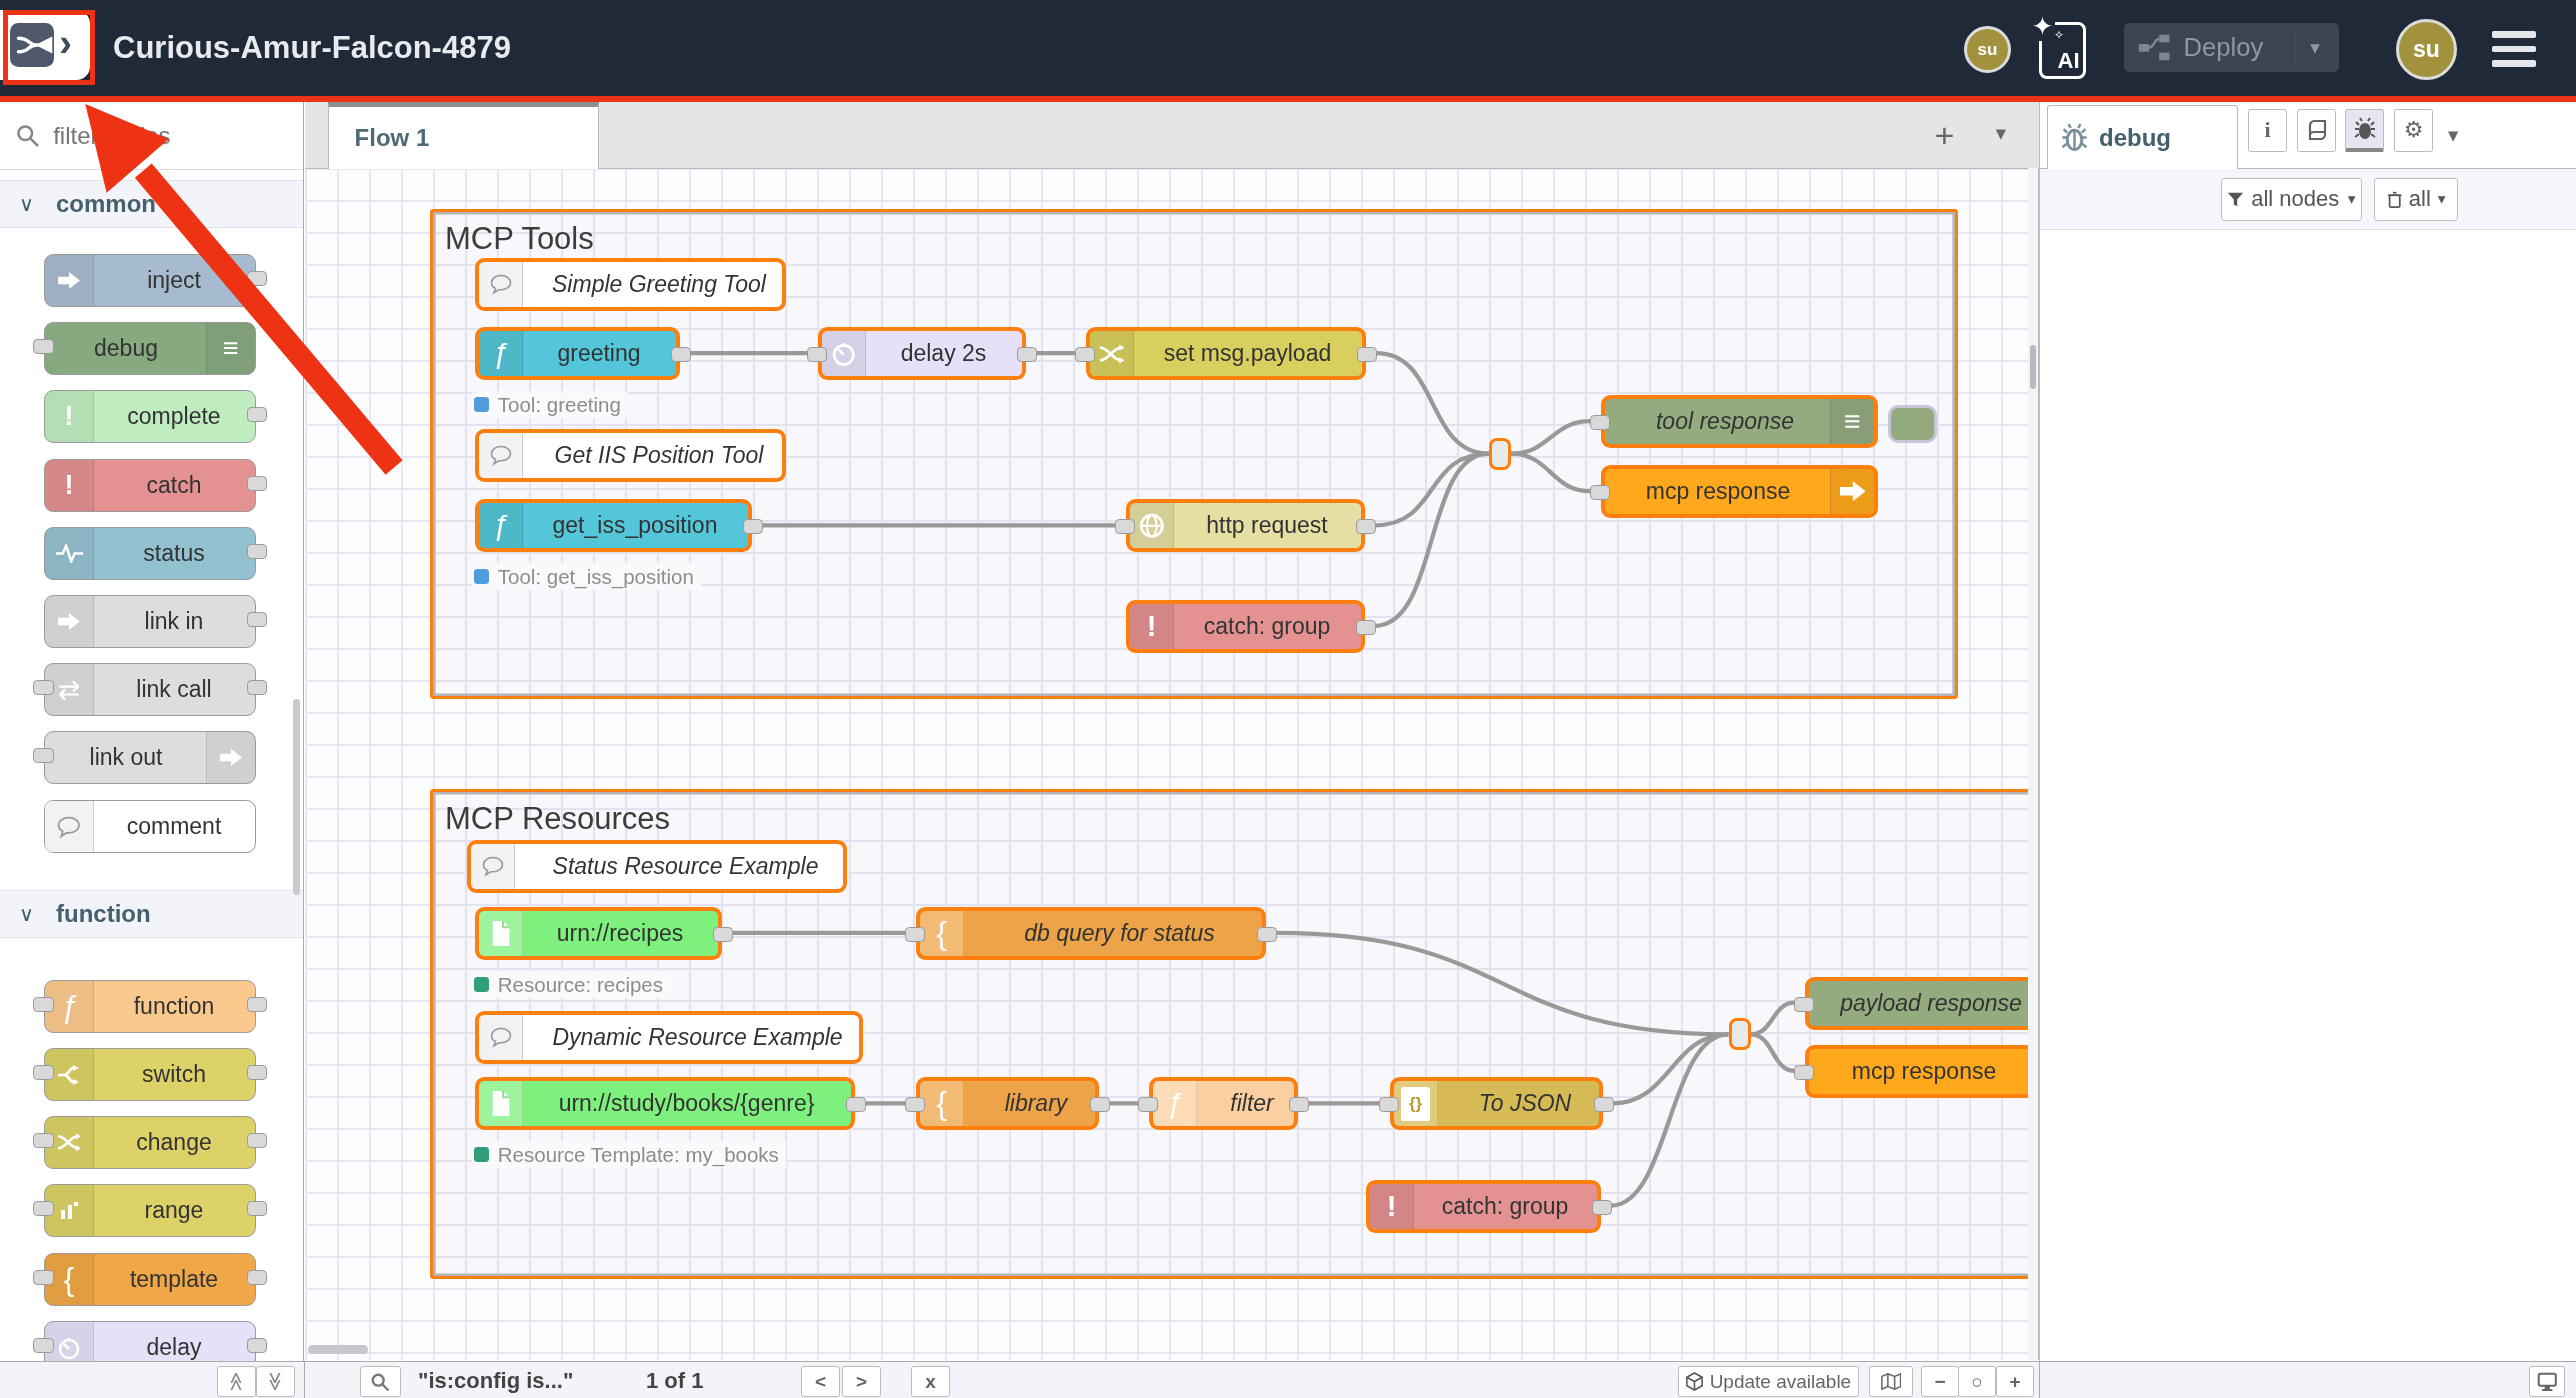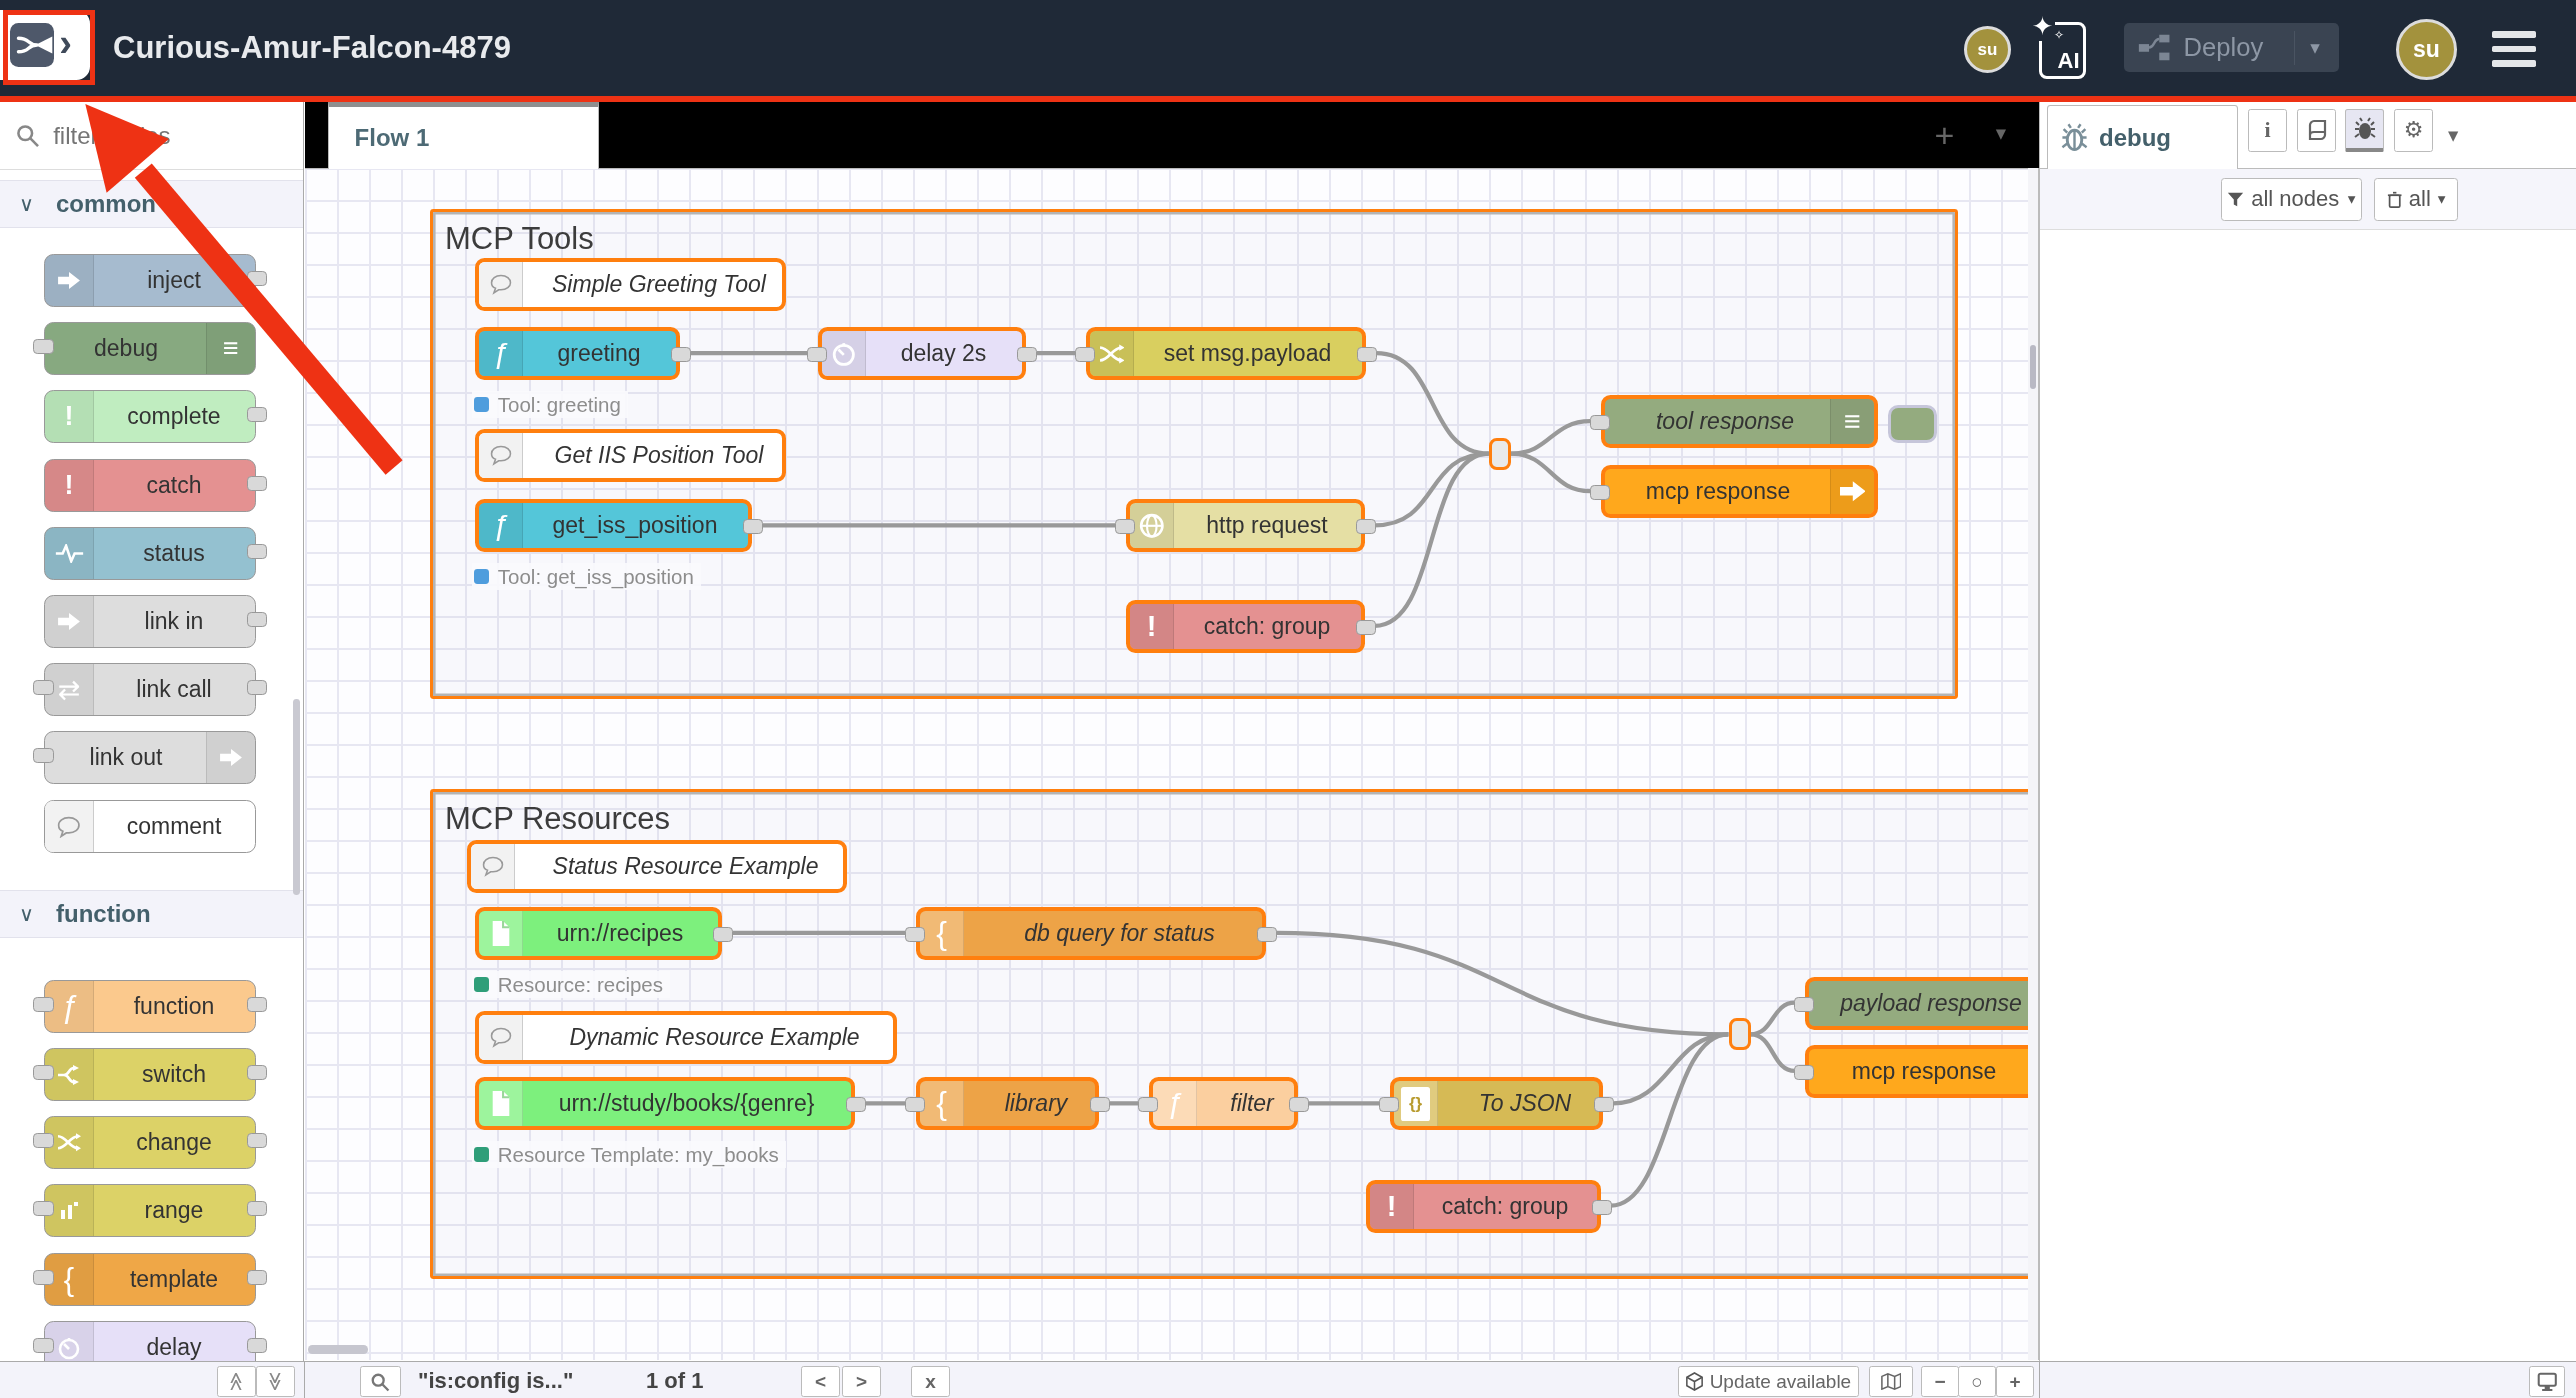--- a/index.html
+++ b/index.html
@@ -51,21 +51,21 @@
   .pband{position:absolute;top:0;bottom:0;width:48px;background:rgba(0,0,0,.06);
          border-right:0.9px solid rgba(0,0,0,.10);left:0;display:flex;align-items:center;justify-content:center;
          color:#fff;font-size:27px;border-radius:7.7px 0 0 7.7px;}
   .pband.r{left:auto;right:0;border-right:none;border-left:0.9px solid rgba(0,0,0,.10);border-radius:0 7.7px 7.7px 0;}
   .pband.comment{background:#f2f2f2;border-right:0.9px solid #ccc;}
   .pt{position:absolute;width:20.5px;height:15.4px;background:#d9d9d9;border:1.7px solid #999;border-radius:4.3px;
       top:16px;z-index:4;box-sizing:border-box;}
   .pnode .pt.in{left:-12px;} .pnode .pt.out{right:-12px;}
   .pal-scroll{position:absolute;left:293px;top:597px;width:6.8px;height:196px;background:#c9c9d1;border-radius:3.4px;}
   
-  .tabbar{position:absolute;left:305px;top:102px;width:1734px;height:67px;background:#000000;
+  .tabbar{position:absolute;left:305px;top:102px;width:1734px;height:67px;background:#e5e5e5;
           border-bottom:1.7px solid #bbb;box-sizing:border-box;z-index:5;}
   .flow-tab{position:absolute;left:23px;top:0;width:271px;height:67px;background:#fff;border-left:0.9px solid #bbb;
             border-right:0.9px solid #bbb;border-top:5.1px solid #8f8f8f;box-sizing:border-box;display:flex;
             align-items:center;}
   .flow-tab span{margin-left:25.6px;font-size:24px;color:#4d6a75;font-weight:bold;}
   .tab-plus{position:absolute;left:1619px;top:13.6px;width:41px;height:41px;font-size:34px;color:#666;
             text-align:center;line-height:38px;}
   .tab-caret{position:absolute;left:1679px;top:19px;width:34px;font-size:20.5px;color:#666;text-align:center;}
   
   .workspace{position:absolute;left:305px;top:168px;width:1723px;height:1192px;overflow:hidden;z-index:4;
@@ -500,21 +500,21 @@
       </div>
     </div>
 
     <div class="cnode" style="left:611px;top:739px;width:350px;--c:#eda347">
       <div class="band light" style="font-size:32px">{</div>
       <span class="nlabel pl it">db query for status</span>
       <div class="pt in"></div>
       <div class="pt out"></div>
     </div>
 
-    <div class="cnode" style="left:170px;top:843px;width:422px;--c:#ffffff">
+    <div class="cnode" style="left:170px;top:843px;width:388px;--c:#ffffff">
       <div class="band comment">
         <svg class="icon-svg" width="24" height="20.5" viewBox="0 0 30 26">
             <path d="M15 2 C8 2 3 6 3 11 c0 3 2 6 5 7 l-2 6 6-4 c1 0 2 0 3 0 c7 0 12-4 12-9 S22 2 15 2 Z" stroke="#999" stroke-width="2" fill="none"></path>
           </svg>
       </div>
       <span class="nlabel pl it">Dynamic Resource Example</span>
     </div>
 
     <div class="cnode" style="left:170px;top:909px;width:380px;--c:#7df07d">
       <div class="band light">

